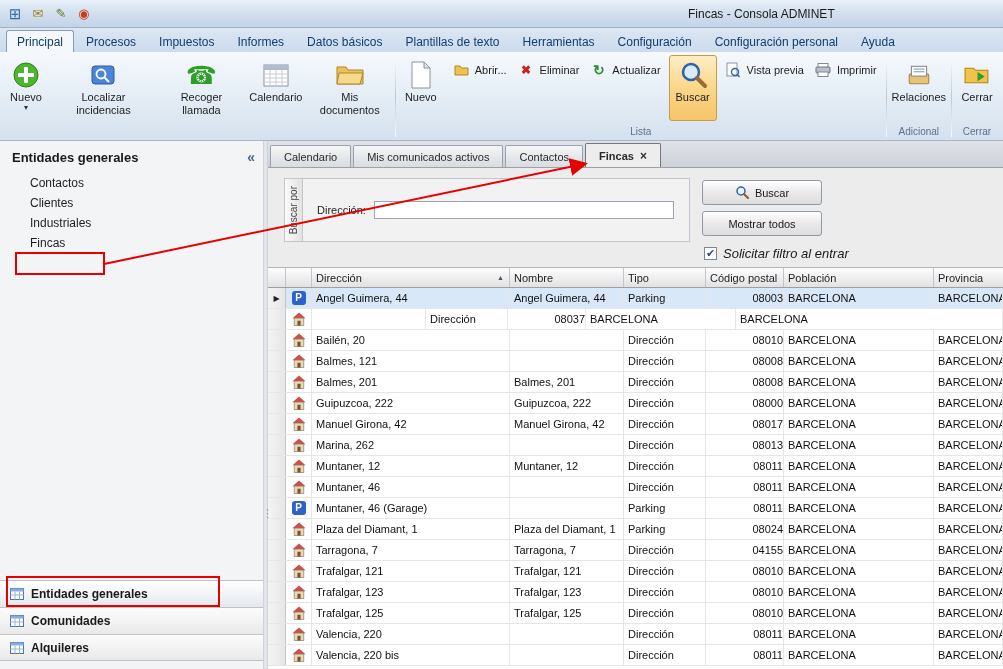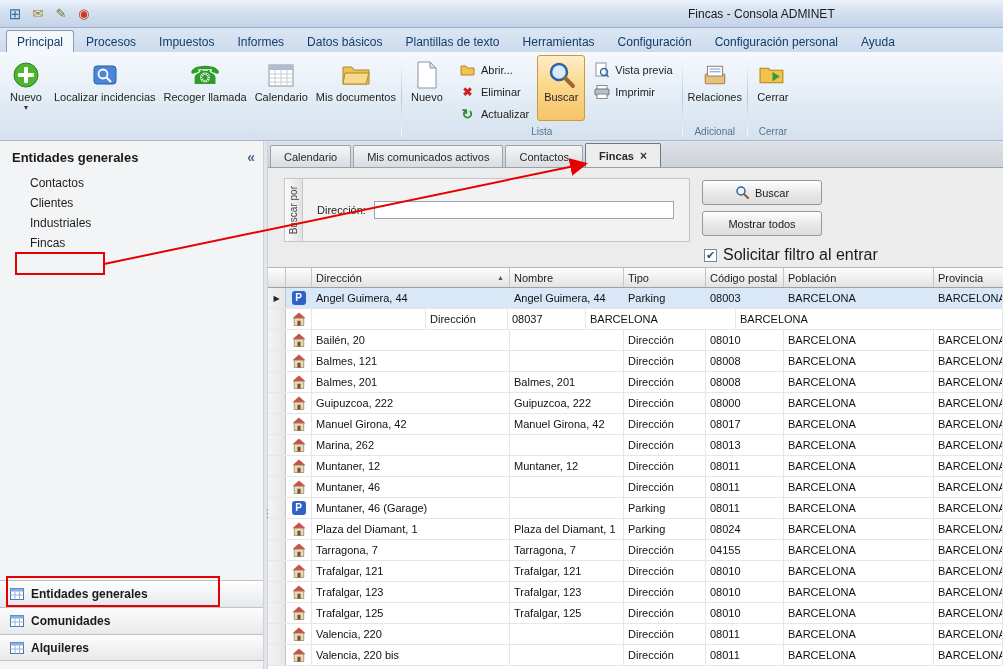--- a/index.html
+++ b/index.html
@@ -25,21 +25,21 @@
   .ribbon{height:89px;background:linear-gradient(#f5f9fd,#e3ecf5 55%,#d4e1ee);border-bottom:1px solid #a7b6ca;display:flex;align-items:stretch;padding:2px 2px 0 2px;}
   .rgroup{display:flex;flex-direction:column;}
   .gbody{flex:1;display:flex;align-items:flex-start;padding-top:1px;}
   .glabel{height:15px;font-size:10px;color:#5f7089;text-align:center;line-height:14px;}
   .vsep{width:1px;background:linear-gradient(#f8fbfe,#b9c8da,#f8fbfe);margin:3px 1px;}
   .bigbtn{display:flex;flex-direction:column;align-items:center;padding:2px 3px;font-size:11px;color:#1e1e1e;text-align:center;line-height:1.15;border:1px solid transparent;border-radius:3px;min-width:48px;height:66px;}
   .bigbtn .icw{height:33px;display:flex;align-items:center;justify-content:center;}
   .bigbtn.tool-active{background:linear-gradient(#fdeec6,#fbd98e 45%,#f7c469);border-color:#c99a44;}
   .bigbtn.wide{min-width:88px;}
   .ddarr{font-size:8px;color:#333;line-height:7px;}
-  .smallcol{display:flex;flex-direction:column;gap:5px;padding:6px 5px 0 5px;text-align:right;}
+  .smallcol{display:flex;flex-direction:row;gap:5px;padding:6px 5px 0 5px;text-align:right;}
   .smallbtn{display:flex;align-items:center;gap:5px;font-size:11px;color:#1e1e1e;height:17px;padding:0 3px;white-space:nowrap;}
   .sb-ic{width:17px;display:flex;justify-content:center;align-items:center;}
   .x-ic{color:#cc2222;font-size:12px;font-weight:bold;}
   .r-ic{color:#2e8b2e;font-size:14px;font-weight:bold;}
   .phone-ic{color:#2f9e28;font-size:25px;line-height:28px;}
 
   
   .content{display:flex;height:528px;}
   .sidebar{width:263px;background:#f3f4f6;display:flex;flex-direction:column;}
   .sb-header{height:32px;display:flex;align-items:center;padding:0 8px 0 12px;font-size:13px;font-weight:bold;color:#1a1a1a;}
@@ -67,29 +67,29 @@
   .vlab{width:18px;border-right:1px solid #c2c6cc;background:linear-gradient(90deg,#fafafa,#e2e2e2);display:flex;align-items:center;justify-content:center;}
   .vlab span{writing-mode:vertical-rl;transform:rotate(180deg);font-size:10px;color:#444;}
   .fbox-main{flex:1;display:flex;align-items:center;gap:8px;padding-left:14px;}
   .dir-label{font-size:11px;color:#1e1e1e;}
   .dir-input{width:300px;height:18px;border:1px solid #9aa4b2;background:#fff;font-size:11px;padding:0 3px;font-family:inherit;}
   .fbtn{position:absolute;width:120px;height:25px;display:flex;align-items:center;justify-content:center;gap:6px;font-size:11px;color:#1a1a1a;background:linear-gradient(#ffffff,#e9e9e9 50%,#dddddd);border:1px solid #8f9aa8;border-radius:3px;}
   .fbtn.buscar{left:434px;top:12px;}
   .fbtn.mostrar{left:434px;top:43px;}
   .chkrow{position:absolute;left:436px;top:78px;display:flex;align-items:center;gap:6px;}
   .chk{width:13px;height:13px;background:#fff;border:1px solid #7a8796;display:flex;align-items:center;justify-content:center;font-size:11px;color:#274e83;}
-  .chklbl{font-size:16px;color:#1a1a1a;}
+  .chklbl{font-size:13px;color:#1a1a1a;font-style:italic;}
 
   
   .grid{flex:1;display:flex;flex-direction:column;overflow:hidden;background:#fff;}
   .ghead{height:20px;display:flex;background:linear-gradient(#fdfdfd,#e2e2e2);border-bottom:1px solid #9aa0a8;flex:none;}
   .hcell{border-right:1px solid #c2c6cc;display:flex;align-items:center;padding-left:4px;font-size:11px;color:#1e1e1e;}
   .hind{width:18px;padding:0;}
   .hicn{width:26px;padding:0;}
-  .c0{width:198px;} .c1{width:114px;} .c2{width:82px;} .c3{width:78px;} .c4{width:150px;} .c5{flex:1;border-right:none;}
+  .c0{width:198px;} .c1{width:114px;} .c2{width:82px;} .c3{width:78px;text-align:right;} .c4{width:150px;} .c5{flex:1;border-right:none;}
   .sort{margin-left:auto;margin-right:5px;font-size:7px;color:#555;}
   .gbodyw{flex:1;overflow:hidden;}
   .grow{height:21px;display:flex;border-bottom:1px solid #e6e6e6;background:#fff;}
   .grow.sel{background:#d8e8f8;}
   .gcell{border-right:1px solid #e6e6e6;font-size:11px;color:#111;line-height:20px;padding-left:4px;white-space:nowrap;overflow:hidden;}
   .gcell.ind{width:18px;padding:0;background:linear-gradient(90deg,#f4f4f4,#e6e6e6);border-right:1px solid #c2c6cc;text-align:center;font-size:8px;line-height:21px;color:#222;}
   .gcell.icn{width:26px;padding:0;display:flex;align-items:center;justify-content:center;}
   .p-ic{width:14px;height:14px;background:#2f62c8;border-radius:3px;color:#fff;font-size:10px;font-weight:bold;display:flex;align-items:center;justify-content:center;}
 
   

